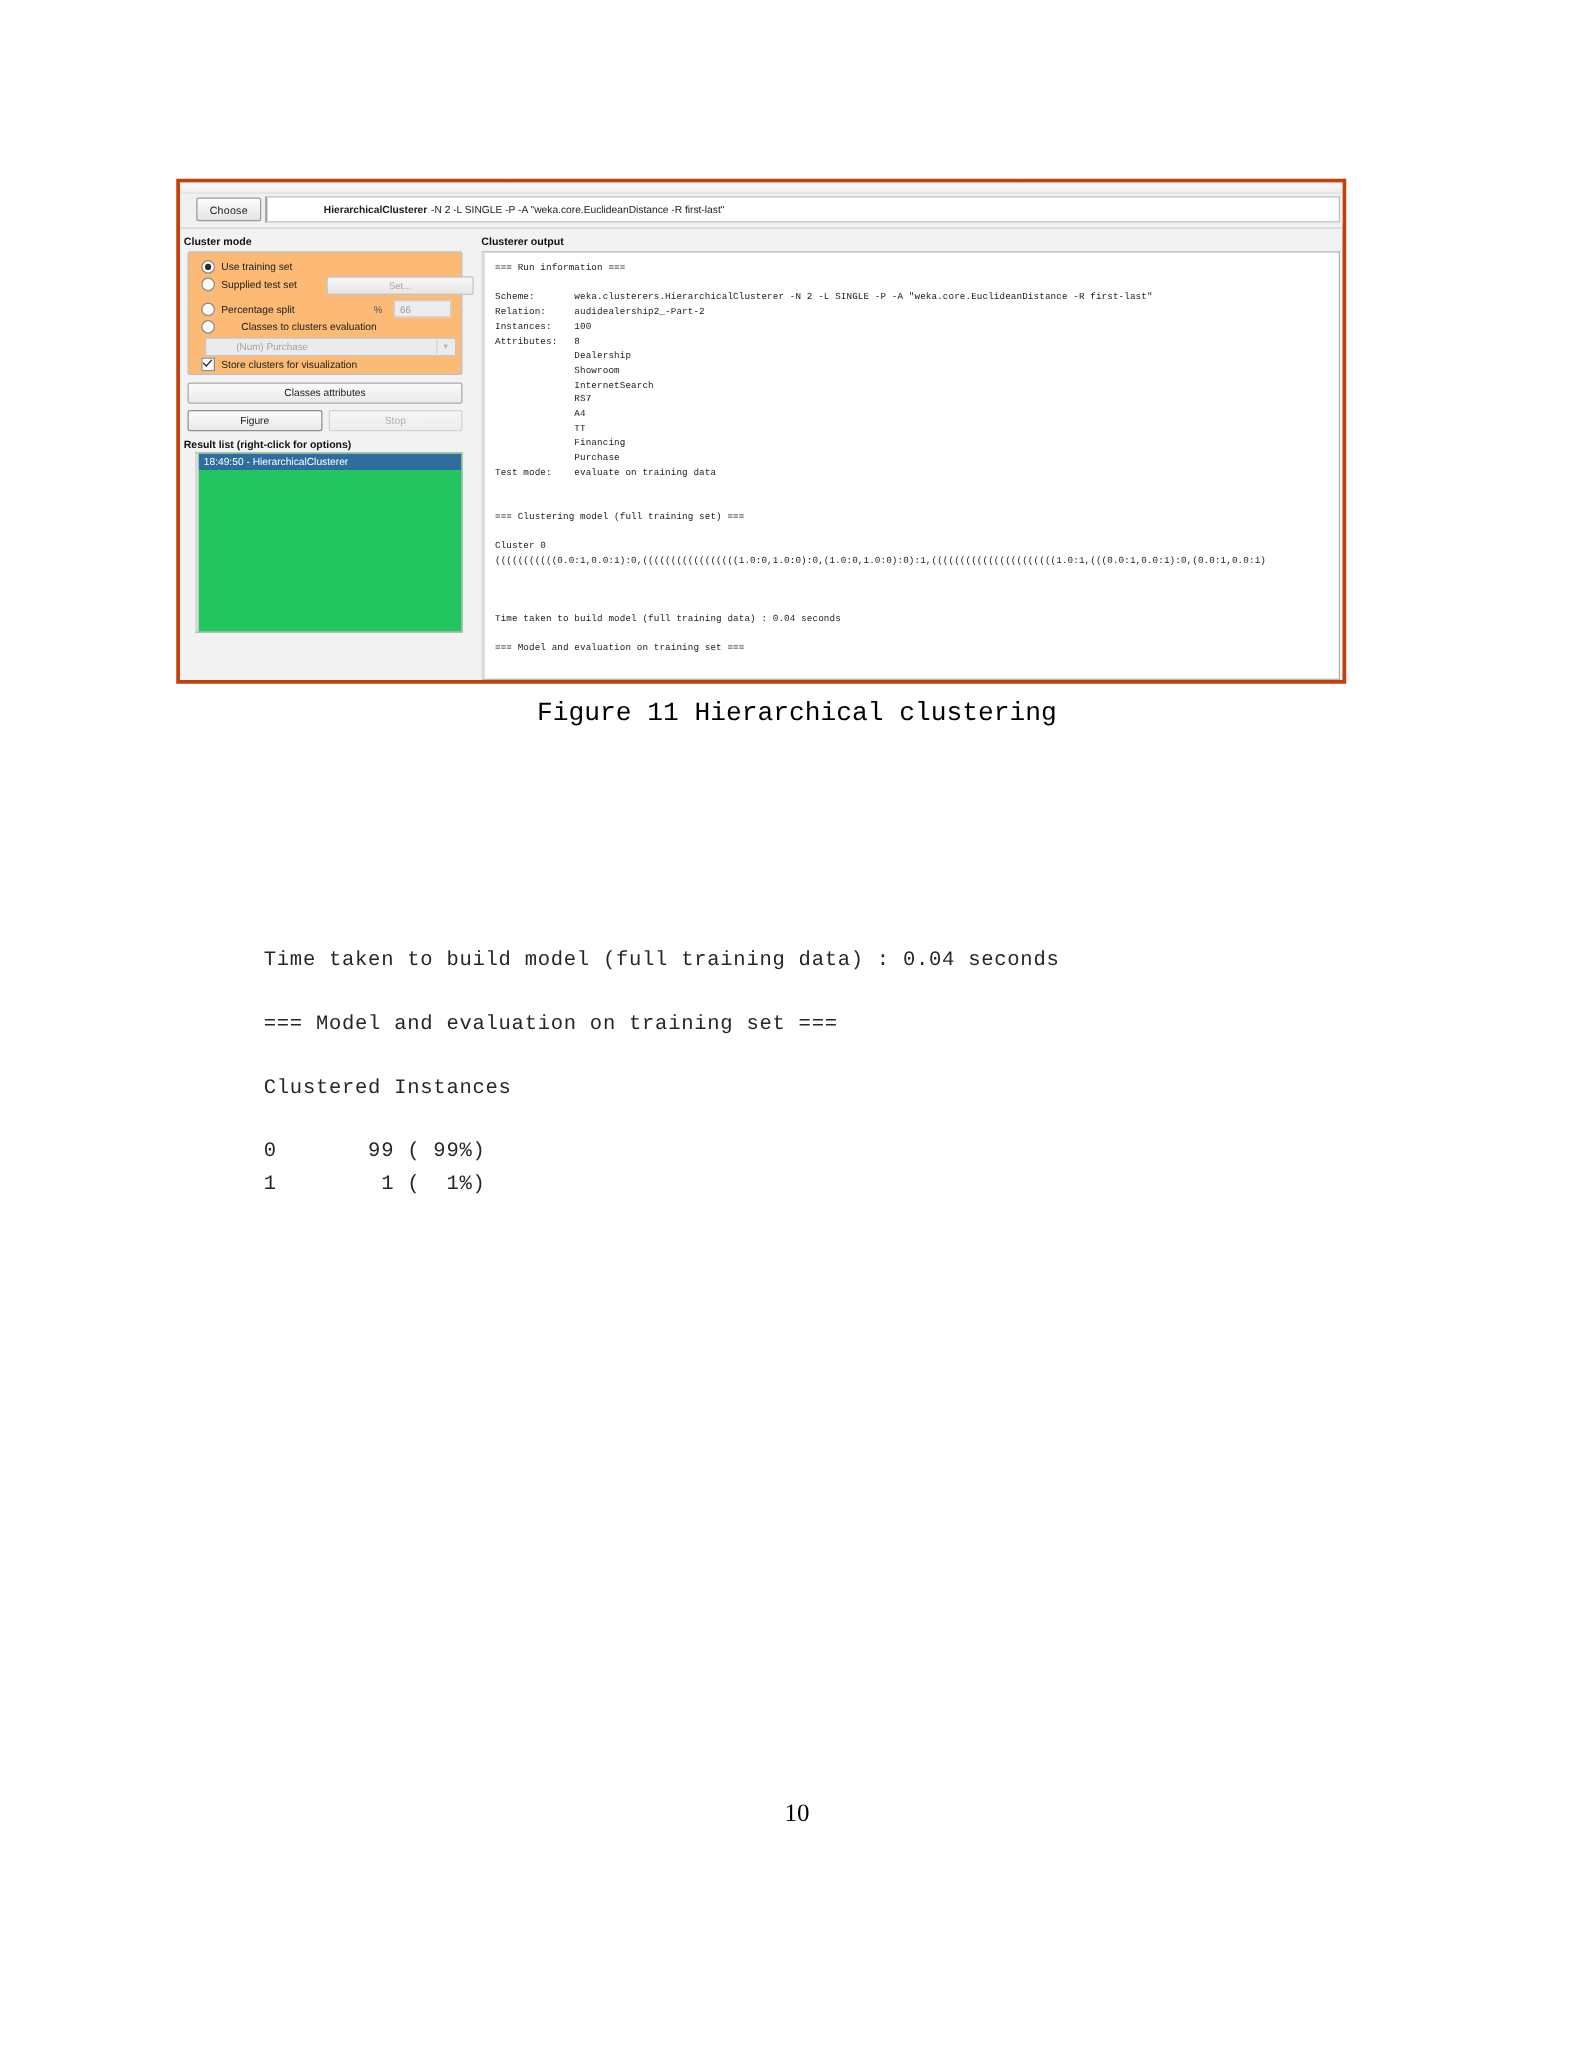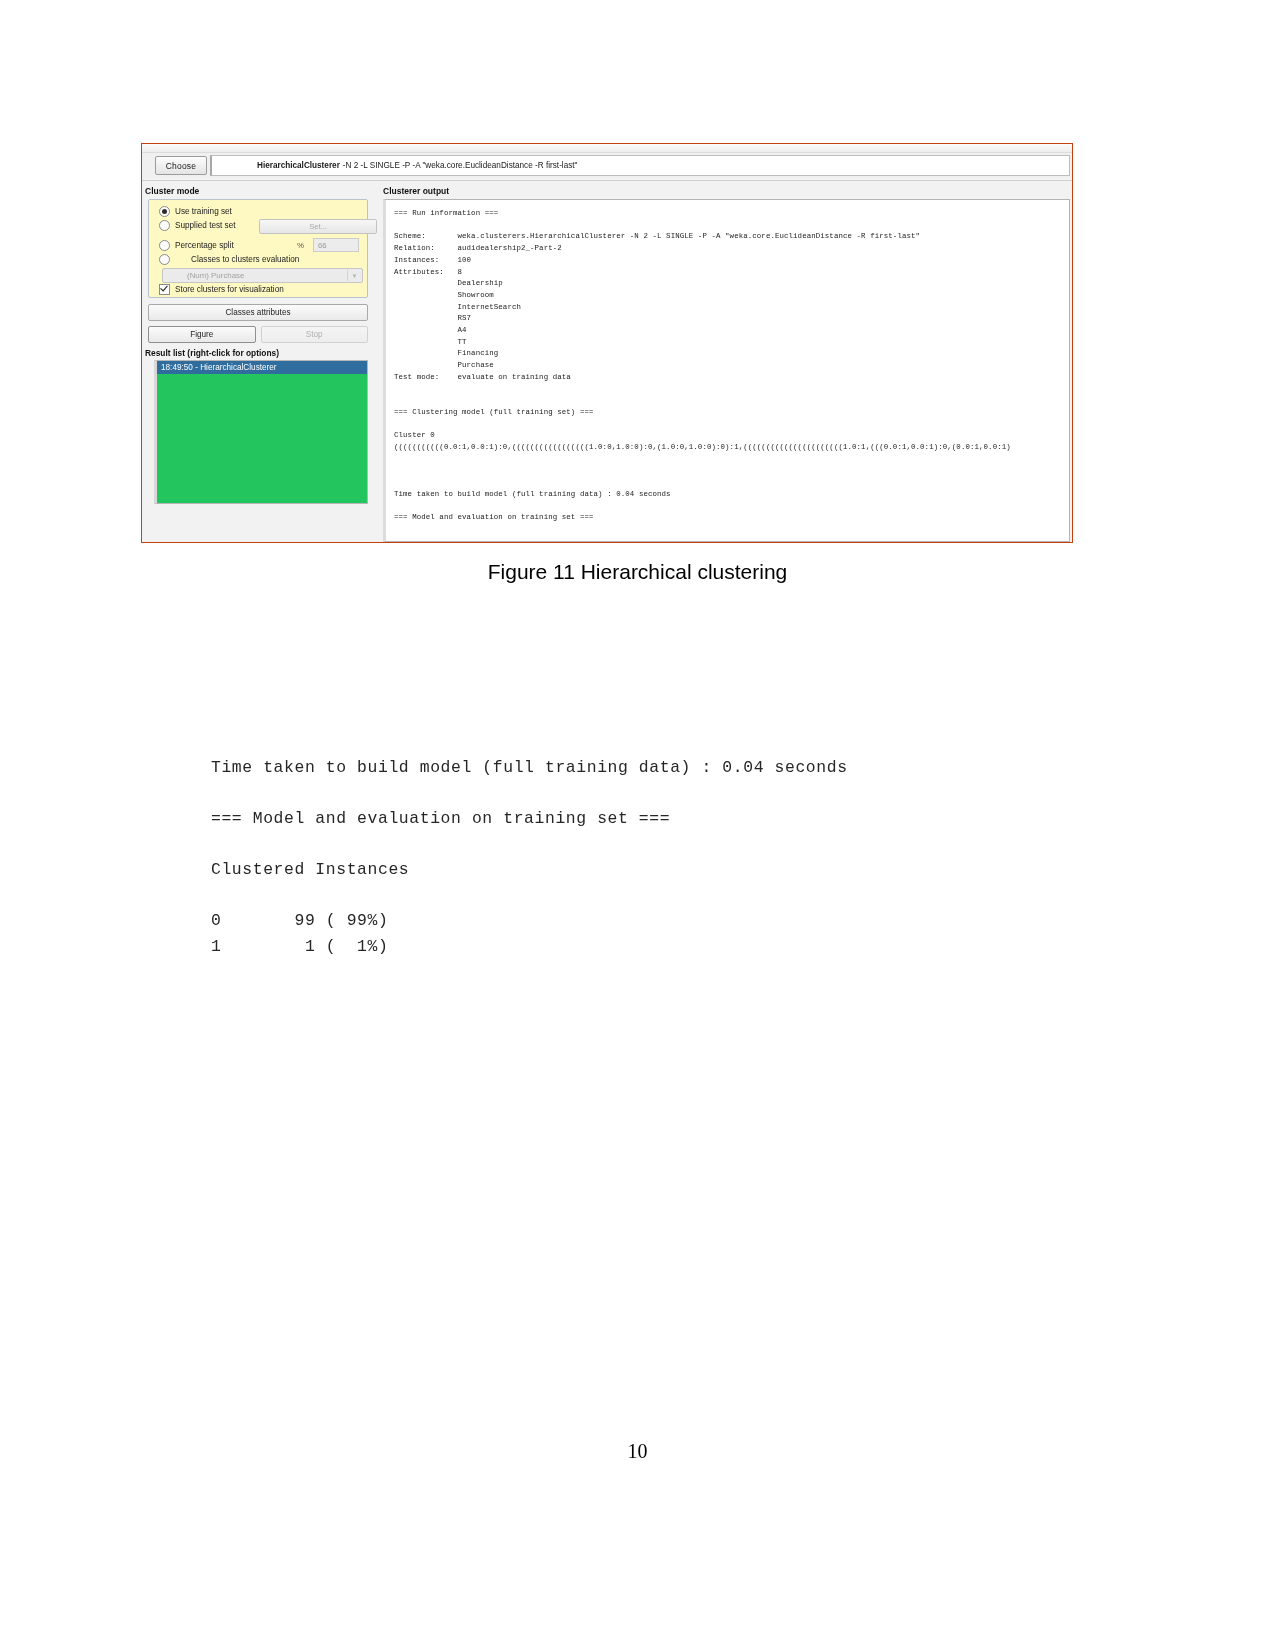--- a/index.html
+++ b/index.html
@@ -17,21 +17,21 @@
   }
 
   
   .weka-figure {
     position: absolute;
     left: 141px;
     top: 143px;
     width: 930px;
     height: 398px;
     background: #f2f2f2;
-    border: 1px solid #c2410c;
+    border: 3px solid #c2410c;
     overflow: hidden;
     font-family: "Liberation Sans", sans-serif;
   }
   .weka-topstrip {
     position: absolute;
     left: 0; top: 0; right: 0;
     height: 8px;
     background: linear-gradient(#fbfbfb, #eeeeee);
     border-bottom: 1px solid #dcdcdc;
   }
@@ -93,21 +93,21 @@
     font-size: 8.5px;
     font-weight: bold;
     color: #111;
     padding-left: 3px;
     height: 12px;
     line-height: 12px;
   }
   .group-box {
     position: relative;
     margin: 2px 6px 0 6px;
-    background: #fef9c3;
+    background: #fdba74;
     border: 1px solid #b9c2cc;
     border-radius: 2px;
     height: 97px;
   }
   .radio-row {
     position: absolute;
     left: 10px;
     display: flex;
     align-items: center;
     font-size: 8.2px;
@@ -279,21 +279,21 @@
     letter-spacing: 0.1px;
   }
 
   
   .fig-caption {
     position: absolute;
     left: 0; right: 0;
     top: 560px;
     text-align: center;
     font-size: 21px;
-    font-family: Liberation Sans, sans-serif;
+    font-family: Liberation Mono, monospace;
     color: #000;
   }
 
   
   .mono-block {
     position: absolute;
     left: 211px;
     top: 755px;
     font-family: "Liberation Mono", monospace;
     font-size: 16.4px;

